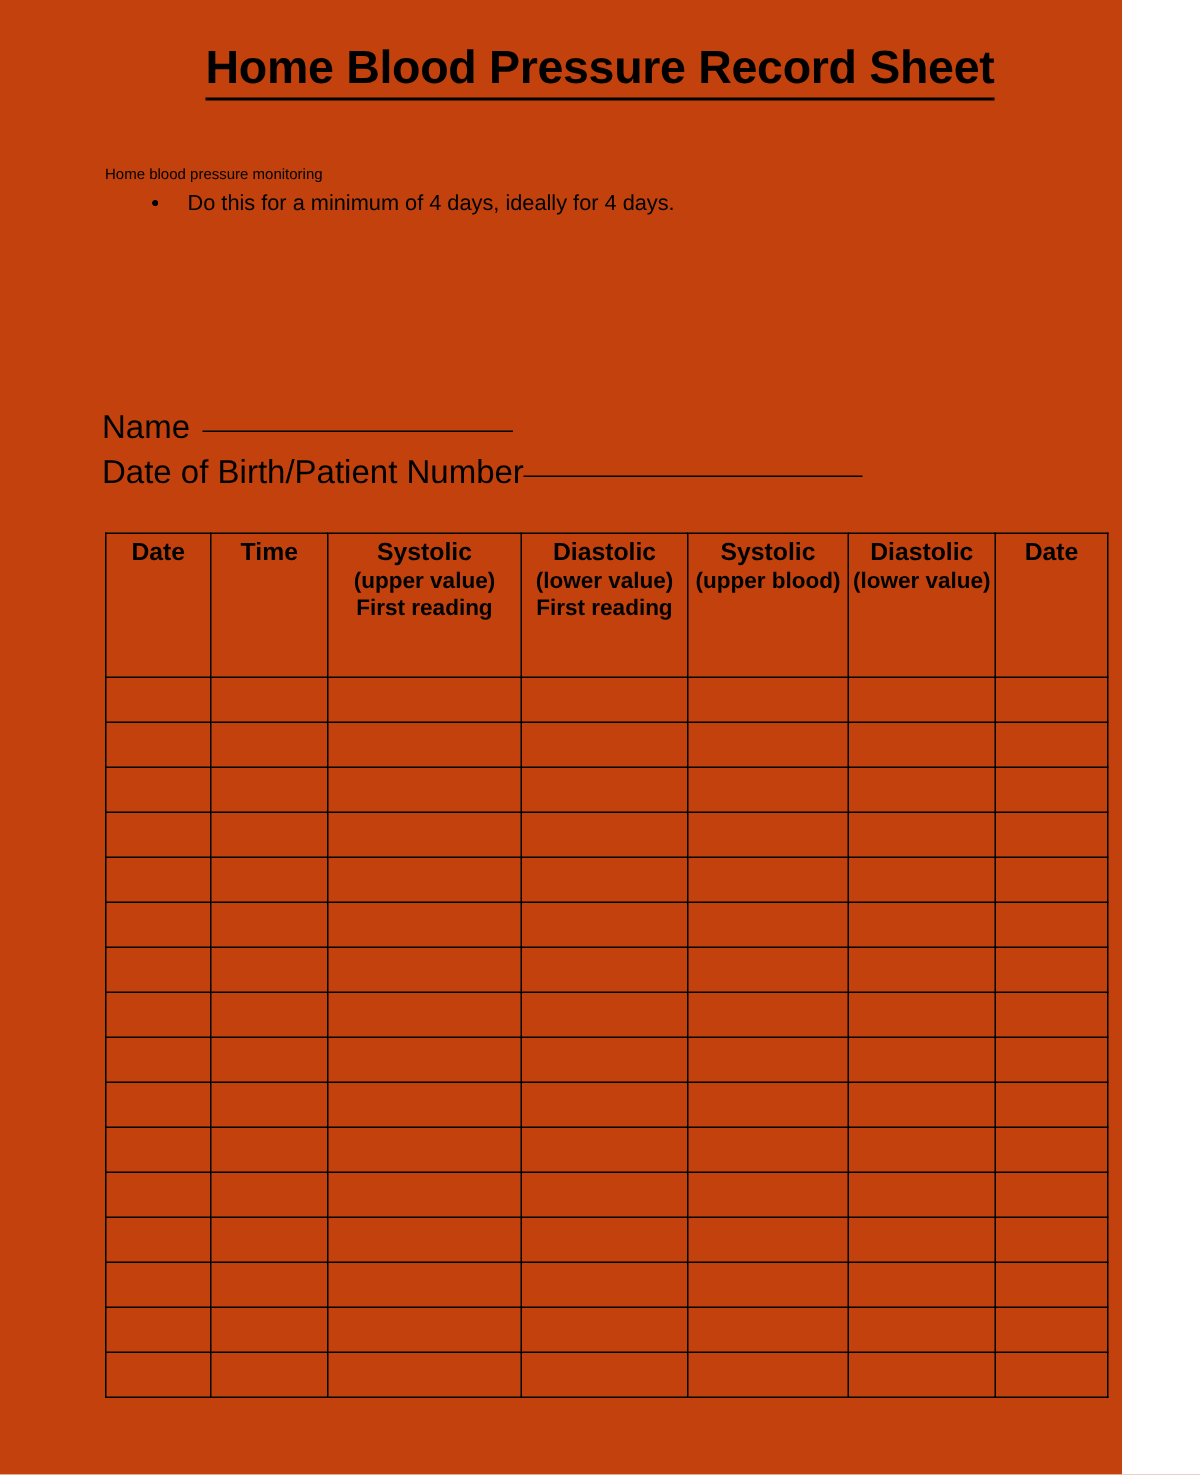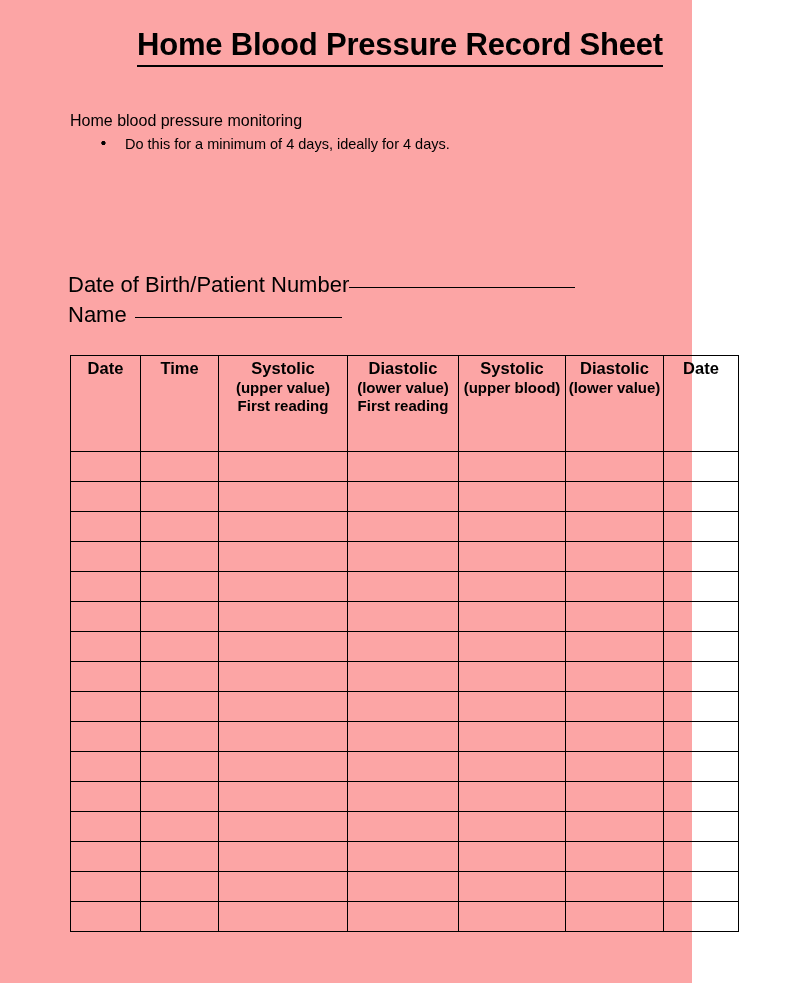--- a/index.html
+++ b/index.html
@@ -12,23 +12,23 @@
     height: 983px;
     position: relative;
     font-family: "Liberation Sans", sans-serif;
     color: #000000;
     overflow: hidden;
   }
 
   .page {
     position: absolute;
     left: 0; top: 0;
-    width: 692px;
+    width: 748px;
     height: 983px;
-    background: #fca5a5;
+    background: #c2410c;
   }
 
   
   .title-wrap {
     position: absolute;
     left: 0;
     top: 27px;
     width: 800px;
     text-align: center;
   }
@@ -43,21 +43,21 @@
   }
 
   
   .intro-block {
     position: absolute;
     left: 70px;
     top: 110px;
     width: 665px;
   }
   .intro-line {
-    font-size: 16px;
+    font-size: 10px;
     line-height: 1.35;
     margin: 0 0 2px 0;
   }
   .bullet-list {
     list-style: none;
     margin: 0;
     padding: 0;
   }
   .bullet-item {
     position: relative;
@@ -162,24 +162,24 @@
       </li>
       <li class="bullet-item">
         <span class="bullet-dot">•</span>
         <span>Do this for a minimum of 4 days, ideally for 4 days.</span>
       </li>
     </ul>
   </div>
 
   <div class="field-block">
     <div class="field-row">
-      <span class="field-label">Date of Birth/Patient Number</span><span class="field-rule rule-dob"></span>
+      <span class="field-label">Name</span><span class="field-rule rule-name"></span>
     </div>
     <div class="field-row">
-      <span class="field-label">Name</span><span class="field-rule rule-name"></span>
+      <span class="field-label">Date of Birth/Patient Number</span><span class="field-rule rule-dob"></span>
     </div>
   </div>
 
   <table class="bp-table">
     <colgroup>
       <col class="col-date">
         <col class="col-time">
         <col class="col-sys1">
       <col class="col-dia1">
         <col class="col-sys2">

